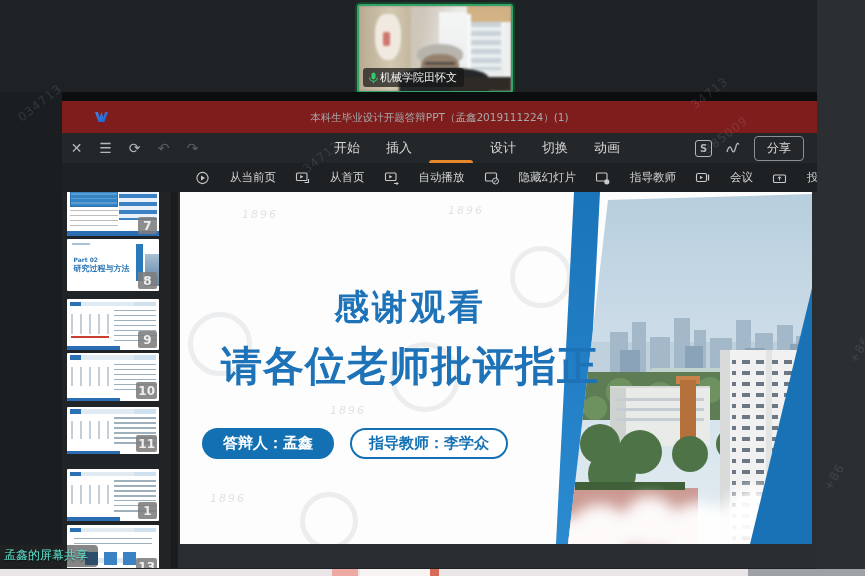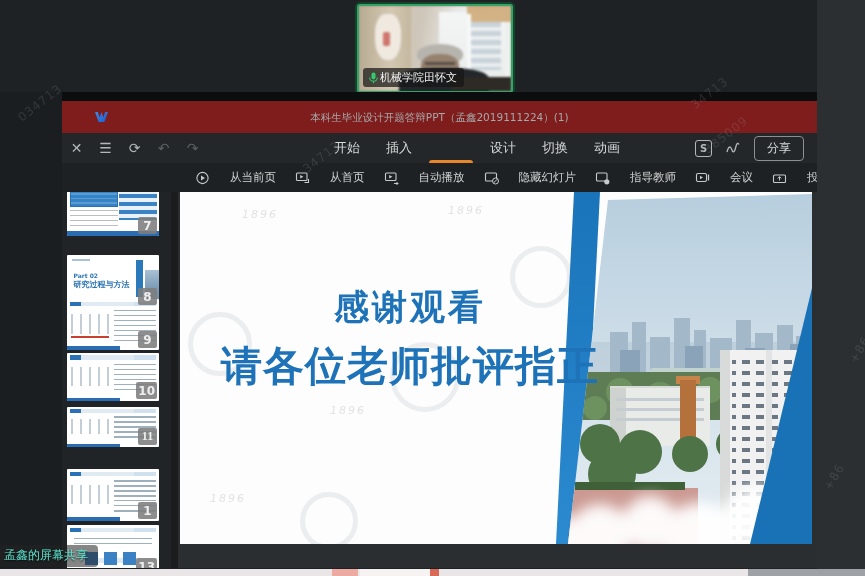--- a/index.html
+++ b/index.html
@@ -65,24 +65,24 @@
   
   .win-body{left:0;top:100px;width:755px;height:376px;background:#2b2e30;}
   .sidebar{position:absolute;left:0;top:0;width:116px;height:376px;background:#212426;overflow:hidden;}
   .sidebar-gutter{position:absolute;right:0;top:0;width:7px;height:376px;background:#1a1c1e;}
   .thumb{position:absolute;left:5px;width:92px;background:#fff;border-radius:1px;overflow:hidden;}
   .thumb>div{position:absolute;}
   .thumb-num{position:absolute;right:2px;bottom:2px;min-width:15px;height:17px;padding:0 2px;
       background:rgba(125,125,125,.88);color:#efefef;font-size:12px;font-weight:700;
       display:flex;align-items:center;justify-content:center;border-radius:2px;z-index:3;}
   .thumb:nth-of-type(1){top:-8px;height:52px;}
-  .thumb:nth-of-type(2){top:47px;height:52px;margin-top:16px;}
+  .thumb:nth-of-type(2){top:47px;height:52px;}
   .thumb:nth-of-type(3){top:107px;height:51px;}
   .thumb:nth-of-type(4){top:161px;height:48px;text-decoration:underline;}
-  .thumb:nth-of-type(5){top:215px;height:40px;font-family:Liberation Serif, serif;}
+  .thumb:nth-of-type(5){top:215px;height:47px;}
   .thumb:nth-of-type(6){top:277px;height:52px;}
   .thumb:nth-of-type(7){top:333px;height:52px;}
   .mini-line1,.mini-line2{display:none;}
   
   .v-content-table .ta{left:3%;top:4%;width:52%;height:40%;background:#2f7fc1;
       box-shadow:inset 0 0 0 1px #2a72b0;}
   .v-content-table .ta{background:repeating-linear-gradient(#3584c6 0 3px,#5b9cd2 3px 4.5px);}
   .v-content-table .tb{right:2%;top:4%;width:42%;height:66%;
       background:repeating-linear-gradient(#3b82c4 0 4px,#e8f0f8 4px 8px);}
   .v-content-table .tc{left:0;bottom:0;width:100%;height:9%;background:#2a6db3;}
@@ -485,20 +485,24 @@
                 <circle cx="380" cy="352" r="28"></circle>
             </g>
           </g>
           <polygon points="632,96 632,352 570,352" fill="#1a72b6"></polygon>
         </svg>
 
         <div class="slide-titles">
           <div class="t1">感谢观看</div>
           <div class="t2">请各位老师批评指正</div>
         </div>
+        <div class="badges">
+          <span class="badge-fill">答辩人：孟鑫</span>
+          <span class="badge-line">指导教师：李学众</span>
+        </div>
       </div>
     </div>
   </div>
 </div>
 
 <div class="abs share-label">孟鑫的屏幕共享</div>
 
 <div class="abs taskstrip">
   <div class="ts1"></div>
   <div class="ts2"></div>

